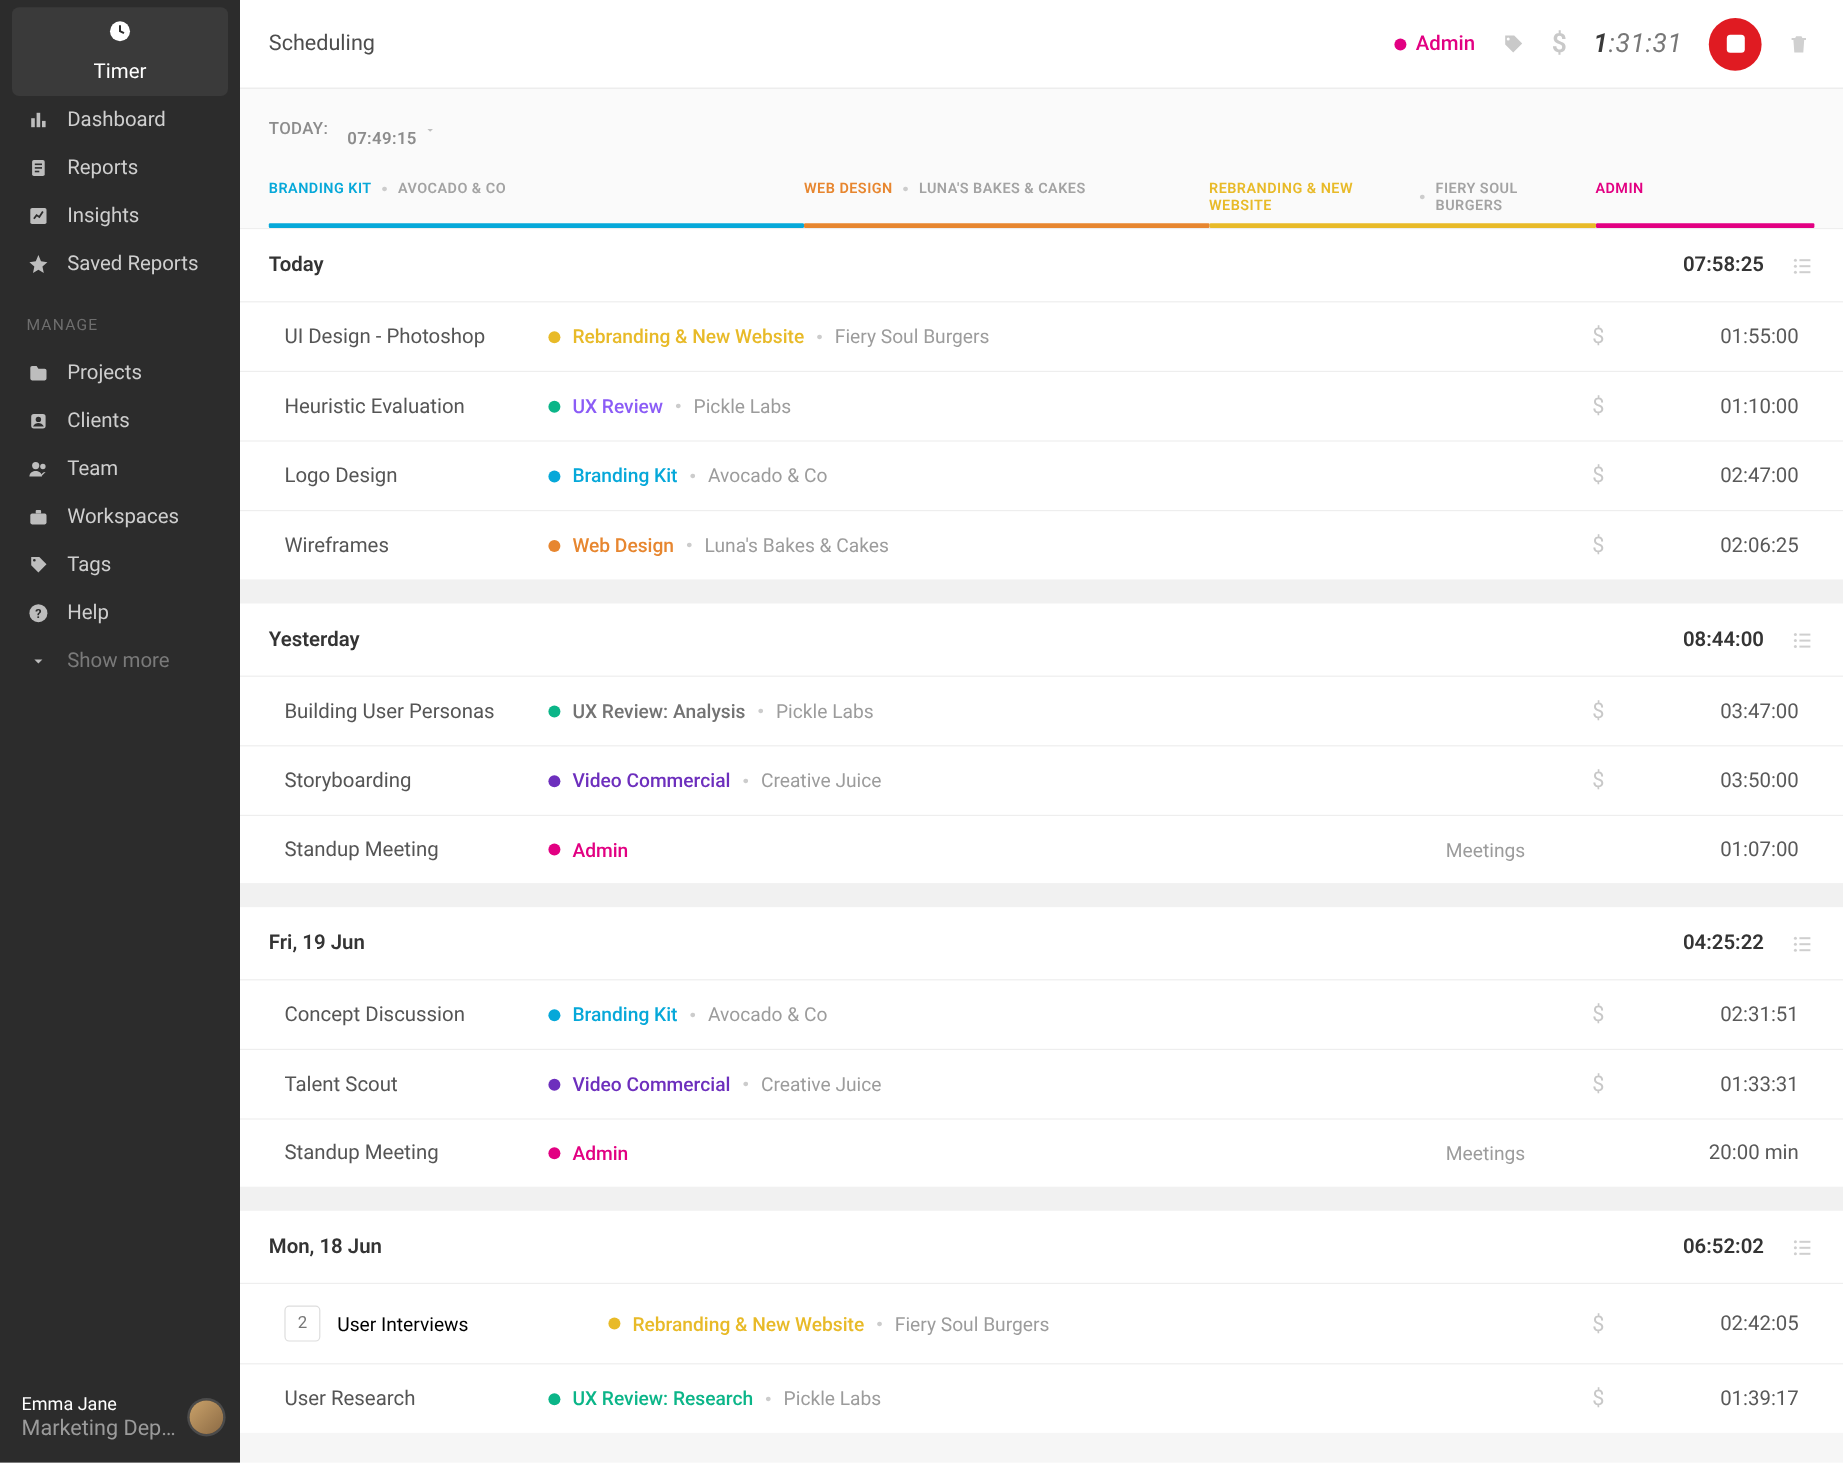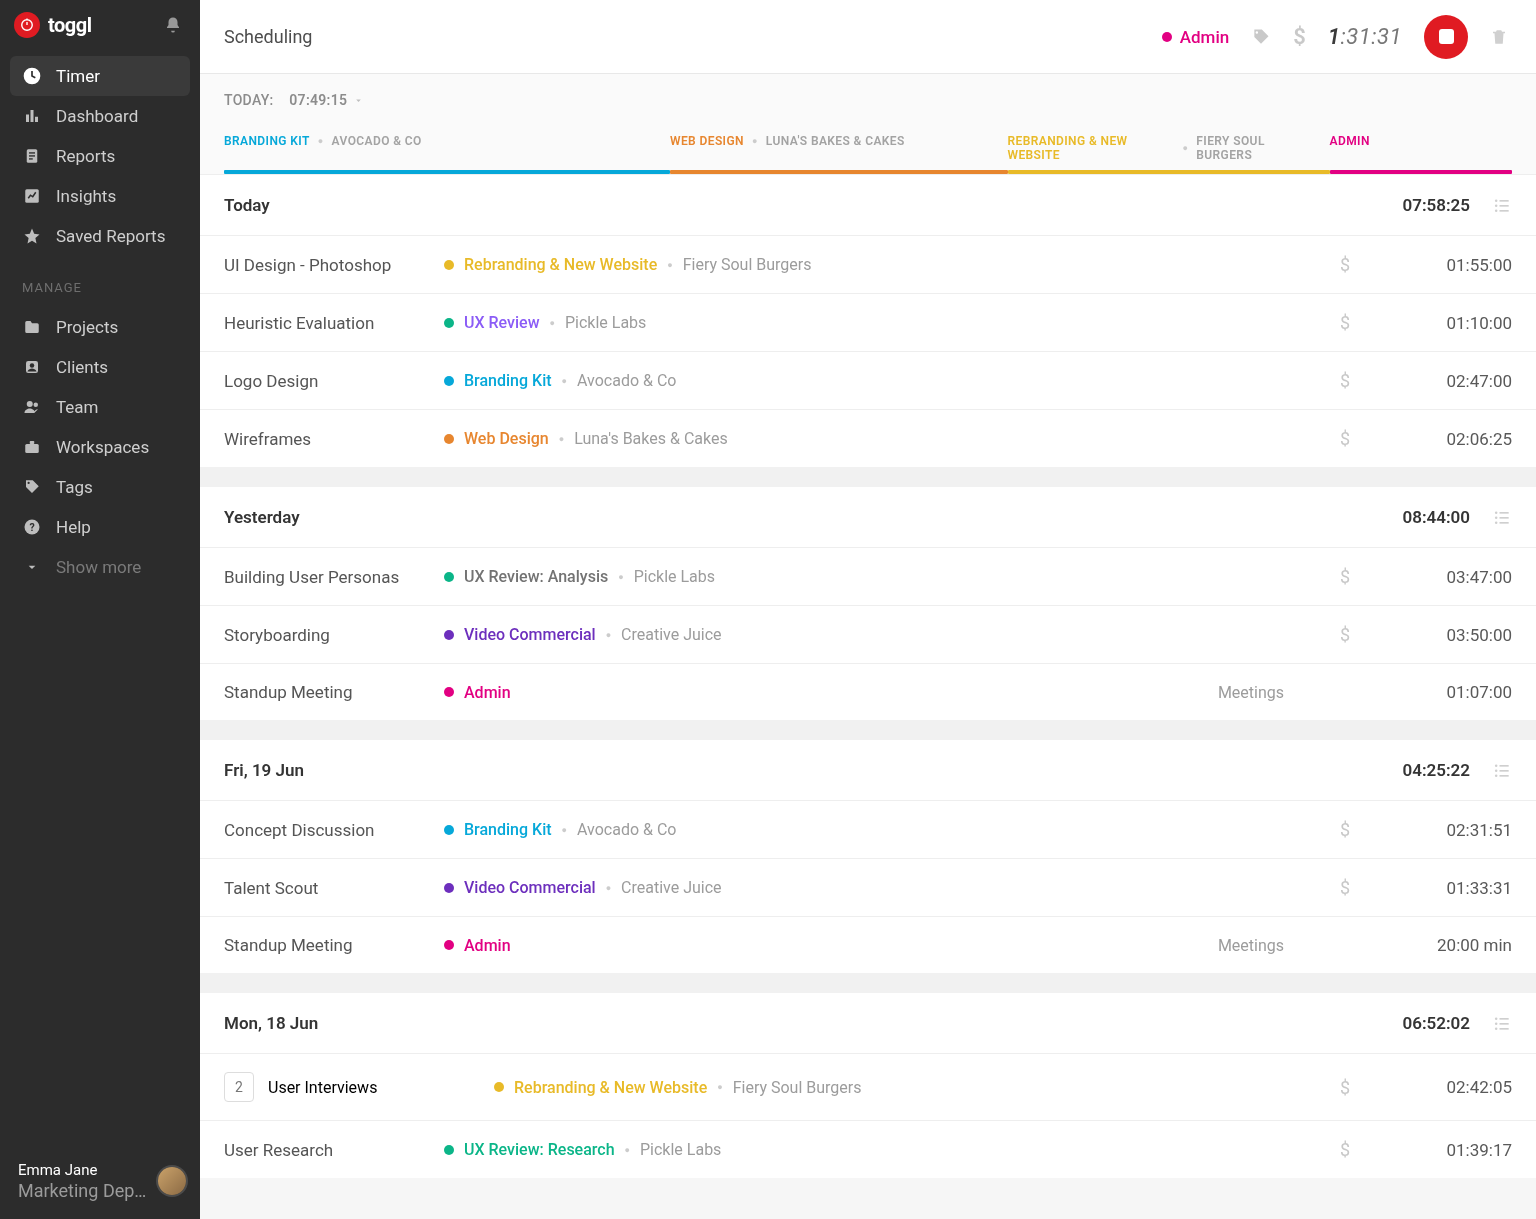--- a/index.html
+++ b/index.html
@@ -9,21 +9,21 @@
 
 .sidebar { width: 200px; background: #2c2c2c; color: #d0d0d0; display: flex; flex-direction: column; flex-shrink: 0; }
 .sidebar-top { display: flex; align-items: center; justify-content: space-between; padding: 12px 18px 12px 14px; }
 .brand { display: flex; align-items: center; gap: 8px; }
 .brand-logo { width: 26px; height: 26px; border-radius: 50%; background: #e01b22; display: flex; align-items: center; justify-content: center; }
 .brand-logo svg { width: 14px; height: 14px; }
 .brand-name { color: #fff; font-weight: 700; font-size: 20px; letter-spacing: -0.5px; }
 .bell-icon { color: #999; }
 .nav { padding: 6px 10px; }
 .nav-item { display: flex; align-items: center; gap: 14px; padding: 10px 12px; border-radius: 6px; color: #cfcfcf; font-size: 17px; cursor: pointer; }
-.nav-item.active { background: #3a3a3a; color: #fff; }
+.nav-item.active { background: #3a3a3a; color: #fff; flex-direction: column; }
 .nav-item .icon { width: 20px; display: flex; justify-content: center; color: #bdbdbd; }
 .nav-item.active .icon { color: #fff; }
 .nav-group-label { padding: 18px 22px 6px; font-size: 13px; letter-spacing: 1px; color: #6e6e6e; }
 .sidebar-spacer { flex: 1; }
 .sidebar-user { display: flex; align-items: center; gap: 10px; padding: 14px 18px 18px; }
 .sidebar-user .name { color: #fff; font-size: 15px; line-height: 1.25; }
 .sidebar-user .role { color: #9b9b9b; font-size: 18px; white-space: nowrap; overflow: hidden; text-overflow: ellipsis; max-width: 130px; }
 .avatar { width: 28px; height: 28px; border-radius: 50%; background: linear-gradient(135deg,#caa26a,#8b6a44); box-shadow: 0 0 0 2px rgba(255,255,255,0.15); flex-shrink:0; }
 
 
@@ -37,73 +37,56 @@
 .running-time { font-size: 22px; color: #777; font-variant-numeric: tabular-nums; letter-spacing: 0.5px; font-style: italic; }
 .running-time b { color: #3a3a3a; font-weight: 600; }
 .stop-btn { width: 44px; height: 44px; border-radius: 50%; background: #e01b22; display: flex; align-items: center; justify-content: center; cursor: pointer; }
 .stop-btn div { width: 15px; height: 15px; border-radius: 3px; background: #fff; }
 .trash-icon { color: #d0d0d0; }
 
 .content { flex: 1; overflow-y: auto; background: #f6f6f6; }
 
 .summary-bar { background: #fafafa; border-bottom: 1px solid #eee; padding: 18px 24px 0; }
 .today-label { font-size: 14px; color: #8c8c8c; font-weight: 500; letter-spacing: 0.3px; display: flex; align-items: center; gap: 6px; }
-.today-label b { color: #8c8c8c; font-weight: 600; }
+.today-label b { color: #8c8c8c; font-weight: 600; margin-top: 16px; }
 .segments { display: flex; margin-top: 26px; height: 40px; }
 .segment { position: relative; padding-right: 12px; }
 .segment::after { content: ""; position: absolute; left: 0; right: 0; bottom: 0; height: 4px; background: var(--seg-color); border-radius: 1px; }
 .segment-label { display: flex; align-items: center; gap: 8px; font-size: 12px; letter-spacing: 0.4px; font-weight: 600; padding-bottom: 18px; }
 .segment-label .proj { color: var(--seg-color); }
 .segment-label .client { color: #a3a3a3; }
 .seg-sep { color: #ccc; font-size: 9px; }
 
 .day-block { background: #fff; }
 .day-header { display: flex; align-items: center; padding: 20px 24px; }
 .day-title { font-size: 17px; font-weight: 600; color: #343434; }
 .day-total { margin-left: auto; font-size: 17px; font-weight: 600; color: #343434; display:flex; align-items:center; gap:22px;}
 .list-toggle { color: #cfcfcf; }
 
-.entry { display: flex; align-items: center; padding: 18px 24px; border-top: 1px solid #eee; }
+.entry { display: flex; align-items: center; padding: 18px 37px; border-top: 1px solid #eee; }
 .entry-task { flex: 0 0 220px; color: #555; font-size: 17px; }
 .entry-count { width: 30px; height: 30px; border: 1px solid #ddd; border-radius: 4px; display: inline-flex; align-items: center; justify-content: center; color: #777; font-size: 14px; margin-right: 14px; }
 .entry-proj-wrap { display: flex; align-items: center; gap: 10px; flex: 1; font-size: 16px; }
 .entry-proj { font-weight: 500; }
 .entry-client { color: #9c9c9c; }
 .proj-sep { color: #ccc; font-size: 9px; }
 .entry-tag { color: #9c9c9c; margin-right: 44px; font-size: 16px;}
 .entry-bill { color: #c8c8c8; width: 34px; text-align: center; font-size: 18px; }
 .entry-dur { width: 150px; text-align: right; color: #595959; font-size: 17px; font-variant-numeric: tabular-nums; }
 .entry-spacer { flex: 1; }
 .gap-row { height: 20px; background: #f1f1f1; }
 
 svg { display: block; }
 </style>
 </head>
 <body>
 
 <div class="app">
 
   <div class="sidebar">
-    <div class="sidebar-top">
-      <div class="brand">
-        <div class="brand-logo">
-          <svg viewBox="0 0 24 24" fill="none" stroke="#fff" stroke-width="2.4">
-              <circle cx="12" cy="12" r="9"></circle>
-              <line x1="12" y1="3" x2="12" y2="1"></line>
-              <line x1="12" y1="12" x2="12" y2="7"></line>
-            </svg>
-        </div>
-        <span class="brand-name">toggl</span>
-      </div>
-      <span class="bell-icon">
-        <svg width="18" height="18" viewBox="0 0 24 24" fill="currentColor">
-            <path d="M12 2a6 6 0 0 0-6 6v4l-2 3v1h16v-1l-2-3V8a6 6 0 0 0-6-6zm0 20a2.5 2.5 0 0 0 2.5-2.5h-5A2.5 2.5 0 0 0 12 22z"></path>
-          </svg>
-      </span>
-    </div>
 
     <div class="nav" id="nav-main">
         <div class="nav-item active">
           <span class="icon">
             <svg width="20" height="20" viewBox="0 0 24 24" fill="currentColor">
               <circle cx="12" cy="12" r="10"></circle>
               <path d="M12 6v6l4 2" stroke="#2c2c2c" stroke-width="2" fill="none"></path>
             </svg>
           </span>
           <span>Timer</span>

